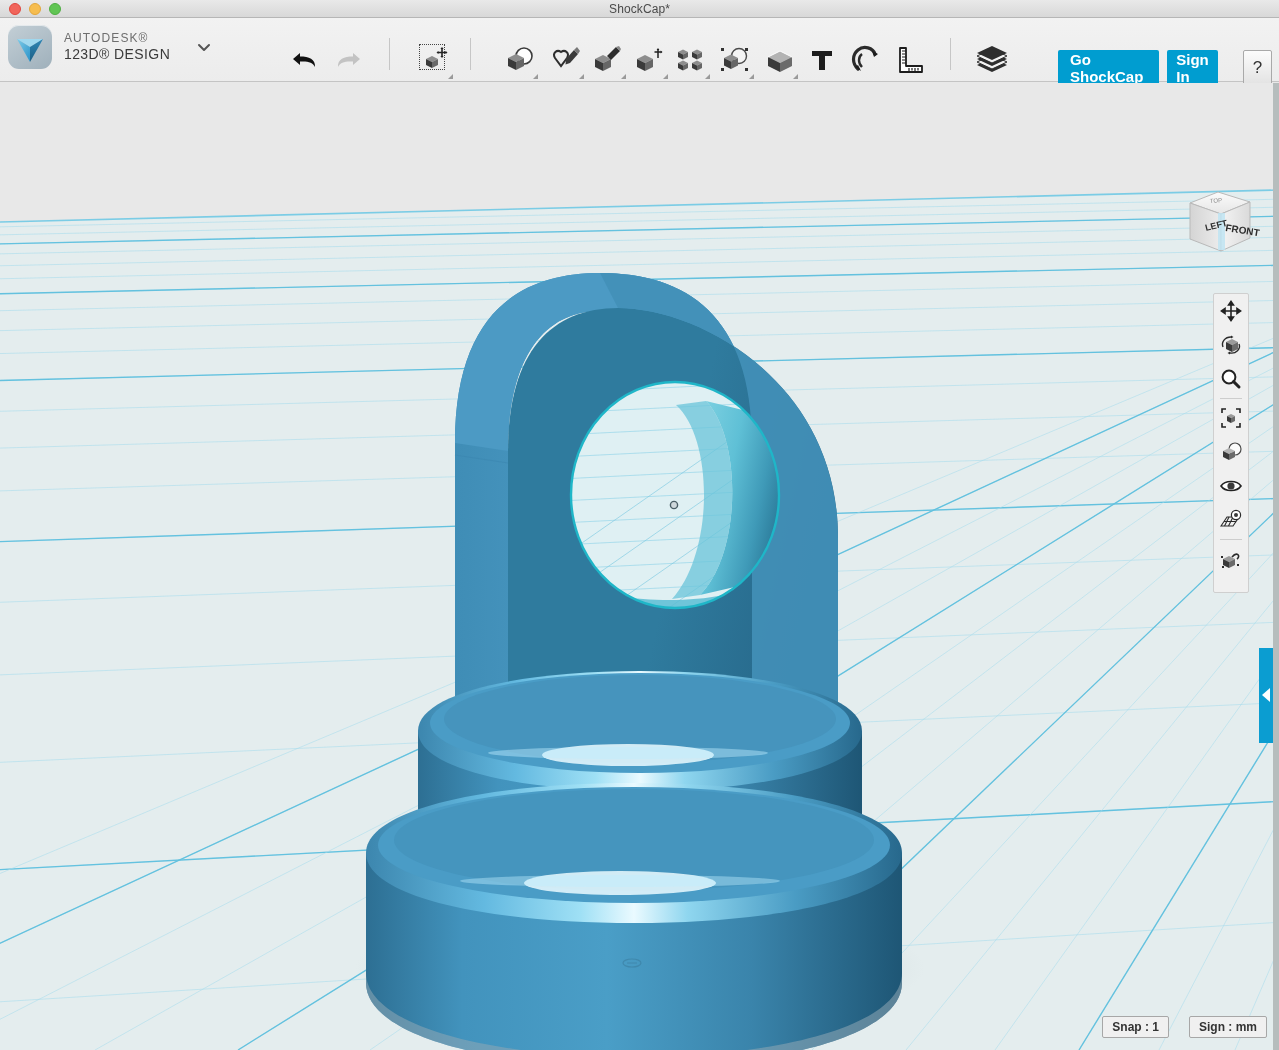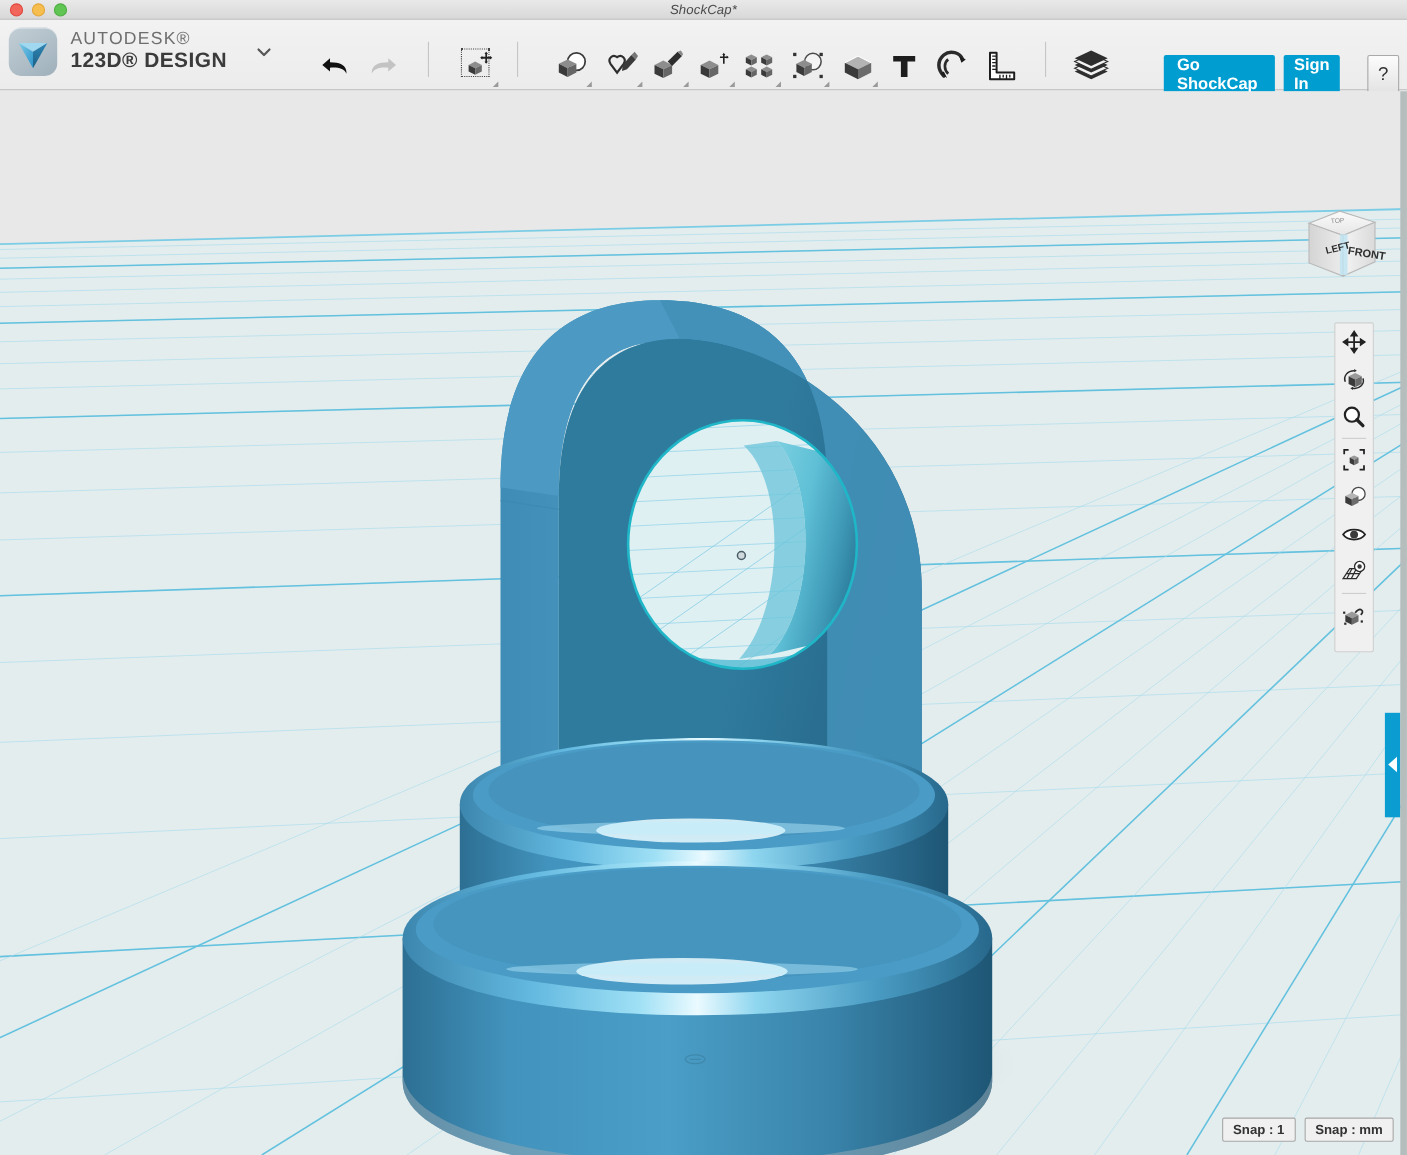--- a/index.html
+++ b/index.html
@@ -9,21 +9,21 @@
     font-family:"Liberation Sans", sans-serif;
     background:#e8e8e8;
   }
   #app { position:relative; width:1279px; height:1050px; }
 
   
   .titlebar {
     position:absolute; top:0; left:0; width:1279px; height:18px;
     background:linear-gradient(#e9e9e9,#d8d8d8);
     border-bottom:1px solid #b6b6b6;
-    display:flex; align-items:center;font-style:italic;
+    display:flex; align-items:center;
   }
   .lights { display:flex; gap:8px; padding-left:9px; }
   .light { width:12px; height:12px; border-radius:50%; }
   .light.red   { background:#f1655b; border:1px solid #e0483f; }
   .light.amber { background:#f6bd4f; border:1px solid #e3a73b; }
   .light.green { background:#61c554; border:1px solid #4fae43; }
   .title-text {
     position:absolute; left:0; right:0; text-align:center;
     font-size:12px; color:#4a4a4a; letter-spacing:.1px;
   }
@@ -35,22 +35,22 @@
     border-bottom:1px solid #c4c4c4;
   }
   .brand { position:absolute; left:8px; top:7px; display:flex; align-items:center; }
   .brand-logo {
     width:44px; height:44px; border-radius:11px;
     background:linear-gradient(145deg,#c3cfd6,#9fb0bb);
     position:relative; overflow:hidden;
     box-shadow:inset 0 1px 0 rgba(255,255,255,.6);
   }
   .brand-words { margin-left:12px; line-height:1.15; }
-  .brand-top { font-size:16px; color:#6e6e6e; letter-spacing:1.1px; }
-  .brand-bot { font-size:19px; color:#3b3b3b; font-weight:bold; letter-spacing:.4px; }
+  .brand-top { font-size:12px; color:#6e6e6e; letter-spacing:1.1px; }
+  .brand-bot { font-size:14px; color:#3b3b3b; font-weight:normal; letter-spacing:.4px; }
   .brand-caret {
     margin-left:26px; width:16px; height:16px; cursor:pointer;
   }
 
   .tb-sep {
     position:absolute; top:20px; width:1px; height:32px; background:#c6c6c6;
   }
   .tb-btn {
     position:absolute; top:22px; width:40px; height:40px;
     display:flex; align-items:center; justify-content:center;
@@ -122,21 +122,21 @@
     border-bottom:7px solid transparent;
     border-right:8px solid #ffffff;
   }
   .edge-strip {
     position:absolute; left:1273px; top:83px; width:6px; height:967px;
     background:#b6bdbd;
   }
 
   
   .status {
-    position:absolute; bottom:12px; right:12px; display:flex; gap:8px;
+    position:absolute; bottom:12px; right:12px; display:flex; gap:20px;
   }
   .status-box {
     border:1px solid #a7a7a7; background:#f0f0f0; color:#333;
     font-size:12px; font-weight:bold; padding:3px 9px; border-radius:2px;
     cursor:pointer;
   }
 </style>
 </head>
 <body>
 
@@ -678,18 +678,18 @@
             <rect x="3" y="19" width="2" height="2"></rect>
           </g>
         </svg>
       </div>
     </div>
 
     <div class="panel-tab"></div>
 
     <div class="status">
       <div class="status-box">Snap : 1</div>
-      <div class="status-box">Snap : mm</div>
+      <div class="status-box">Sign : mm</div>
     </div>
   </div>
 
   <div class="edge-strip"></div>
 </div>
 
 </body></html>

